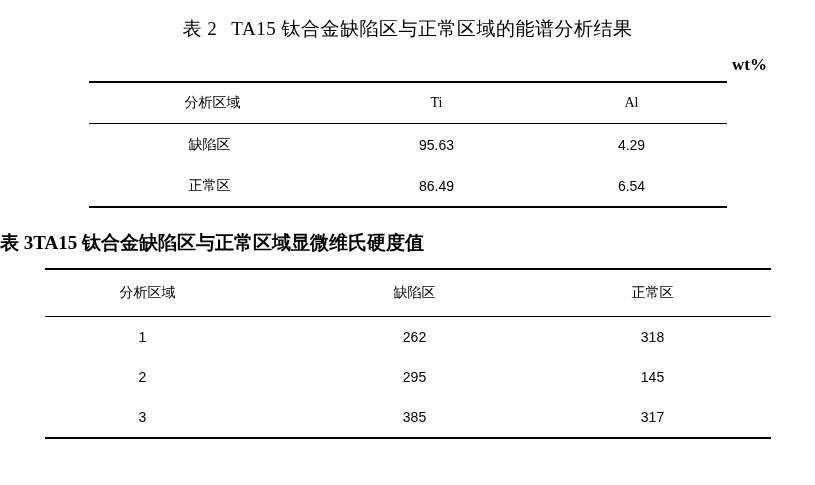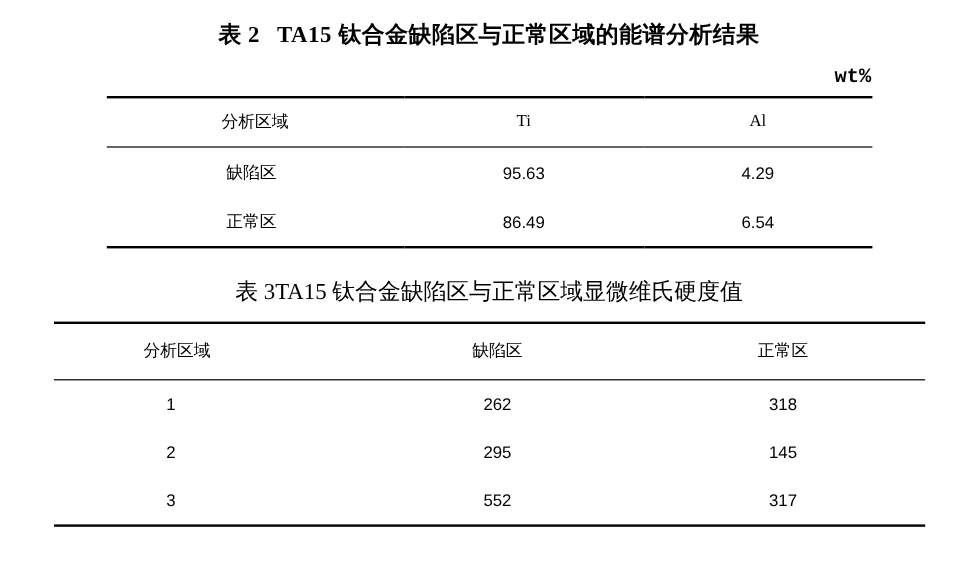--- a/index.html
+++ b/index.html
@@ -23,35 +23,34 @@
 
   
   .table2-block {
     position: absolute;
     left: 0;
     top: 0;
     width: 815px;
   }
   .caption {
     text-align: center;
-    font-weight: bold;
+    font-weight: normal;
     font-size: 19px;
     letter-spacing: 0.5px;
     padding-top: 16px;
   }
   .caption .cap-num {
     margin-right: 14px;
   }
   .unit-line {
     text-align: right;
     font-weight: bold;
     font-size: 17px;
-    padding-right: 89px;
+    padding-right: 48px;
     padding-top: 13px;
-    font-family: Liberation Mono, monospace;
   }
 
   table {
     border-collapse: collapse;
     margin: 0 auto;
     table-layout: fixed;
   }
   .tbl2 {
     width: 638px;
     margin-top: 6px;
@@ -94,22 +93,21 @@
   .tbl2 tbody td:first-child { padding-right: 6px; }
 
   
   .table3-block {
     position: absolute;
     left: 0;
     top: 226px;
     width: 815px;
   }
   .caption3 {
-    text-align: center;
-    font-weight: normal;
+    font-weight: bold;
     font-size: 19px;
     padding-top: 4px;
   }
 </style>
 </head>
 <body>
 
 <div class="page">
 
   <div class="table2-block">
@@ -170,20 +168,20 @@
           <td class="num">262</td>
           <td class="num">318</td>
         </tr>
         <tr>
           <td class="num">2</td>
           <td class="num">295</td>
           <td class="num">145</td>
         </tr>
         <tr>
           <td class="num">3</td>
-          <td class="num">552</td>
+          <td class="num">385</td>
           <td class="num">317</td>
         </tr>
       </tbody>
     </table>
   </div>
 
 </div>
 
 </body></html>

